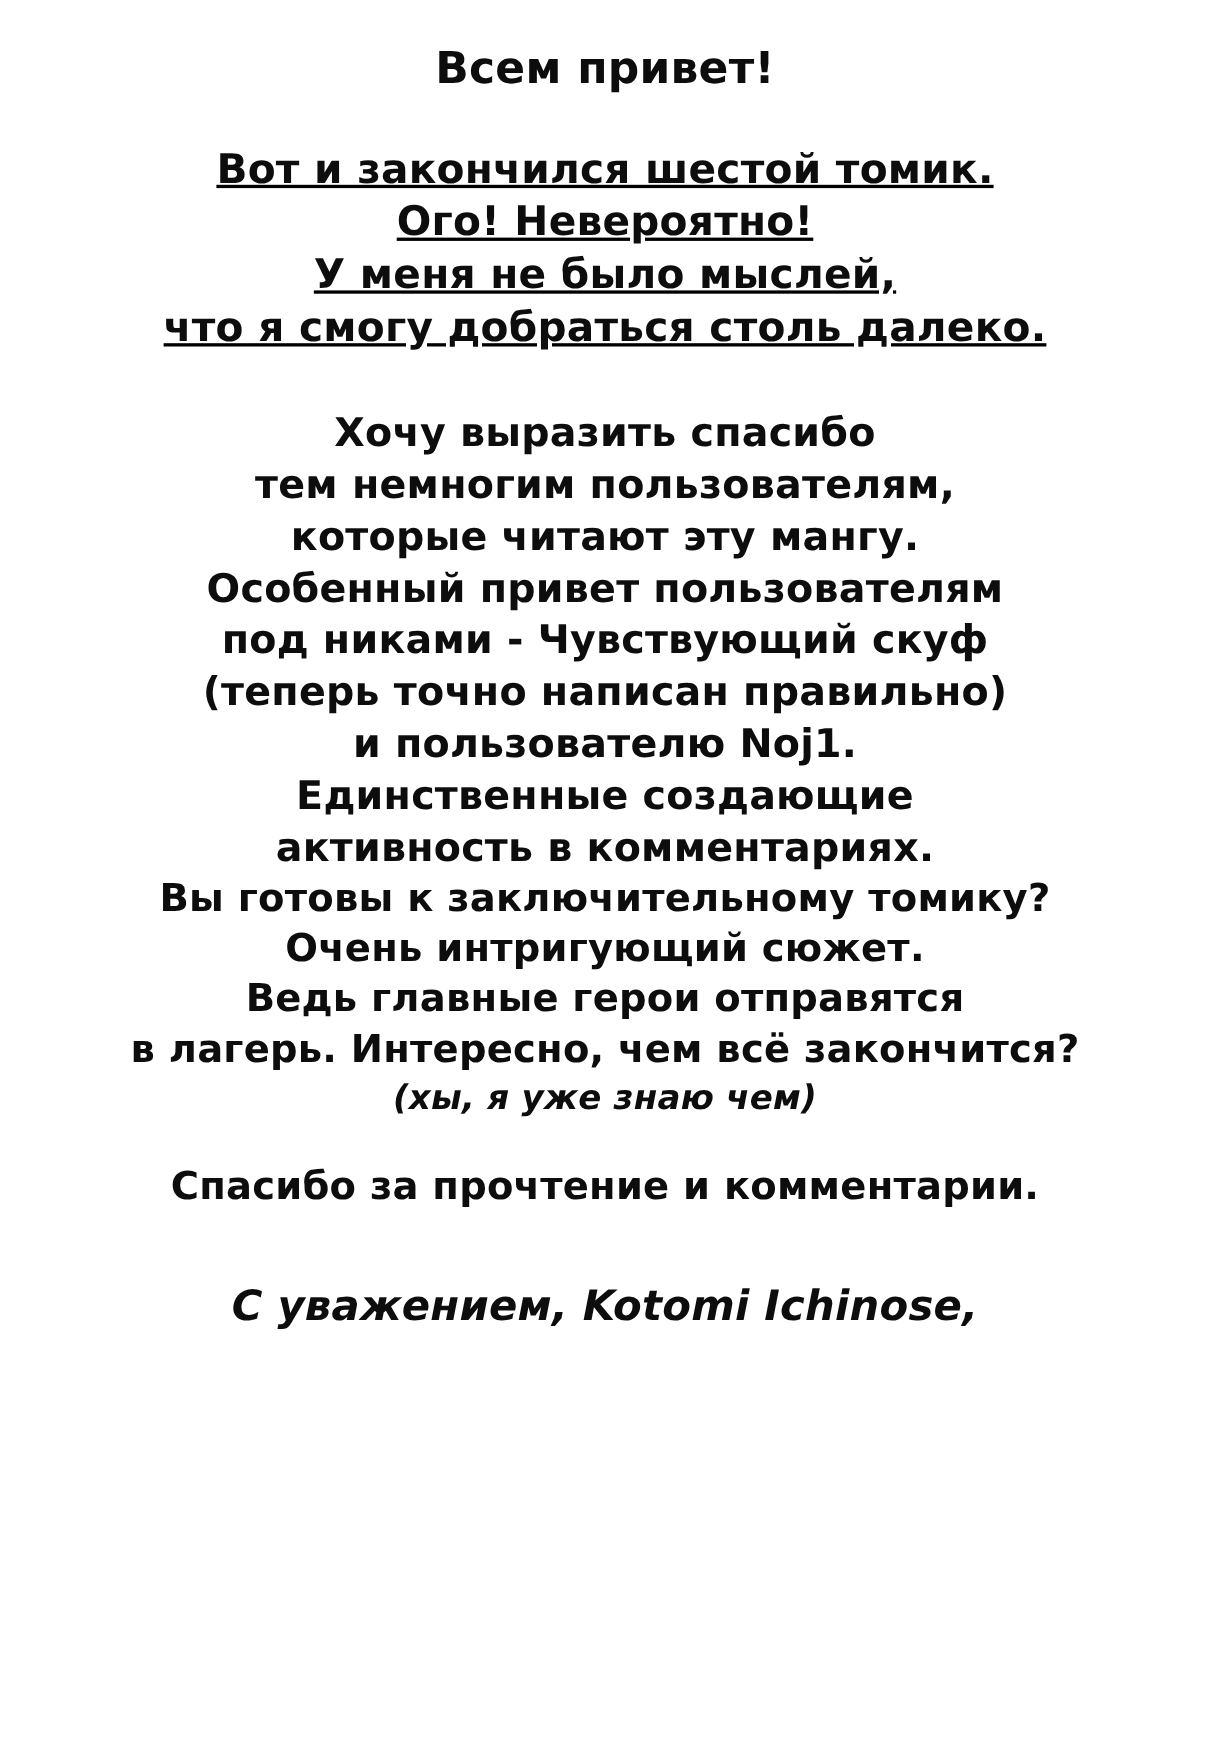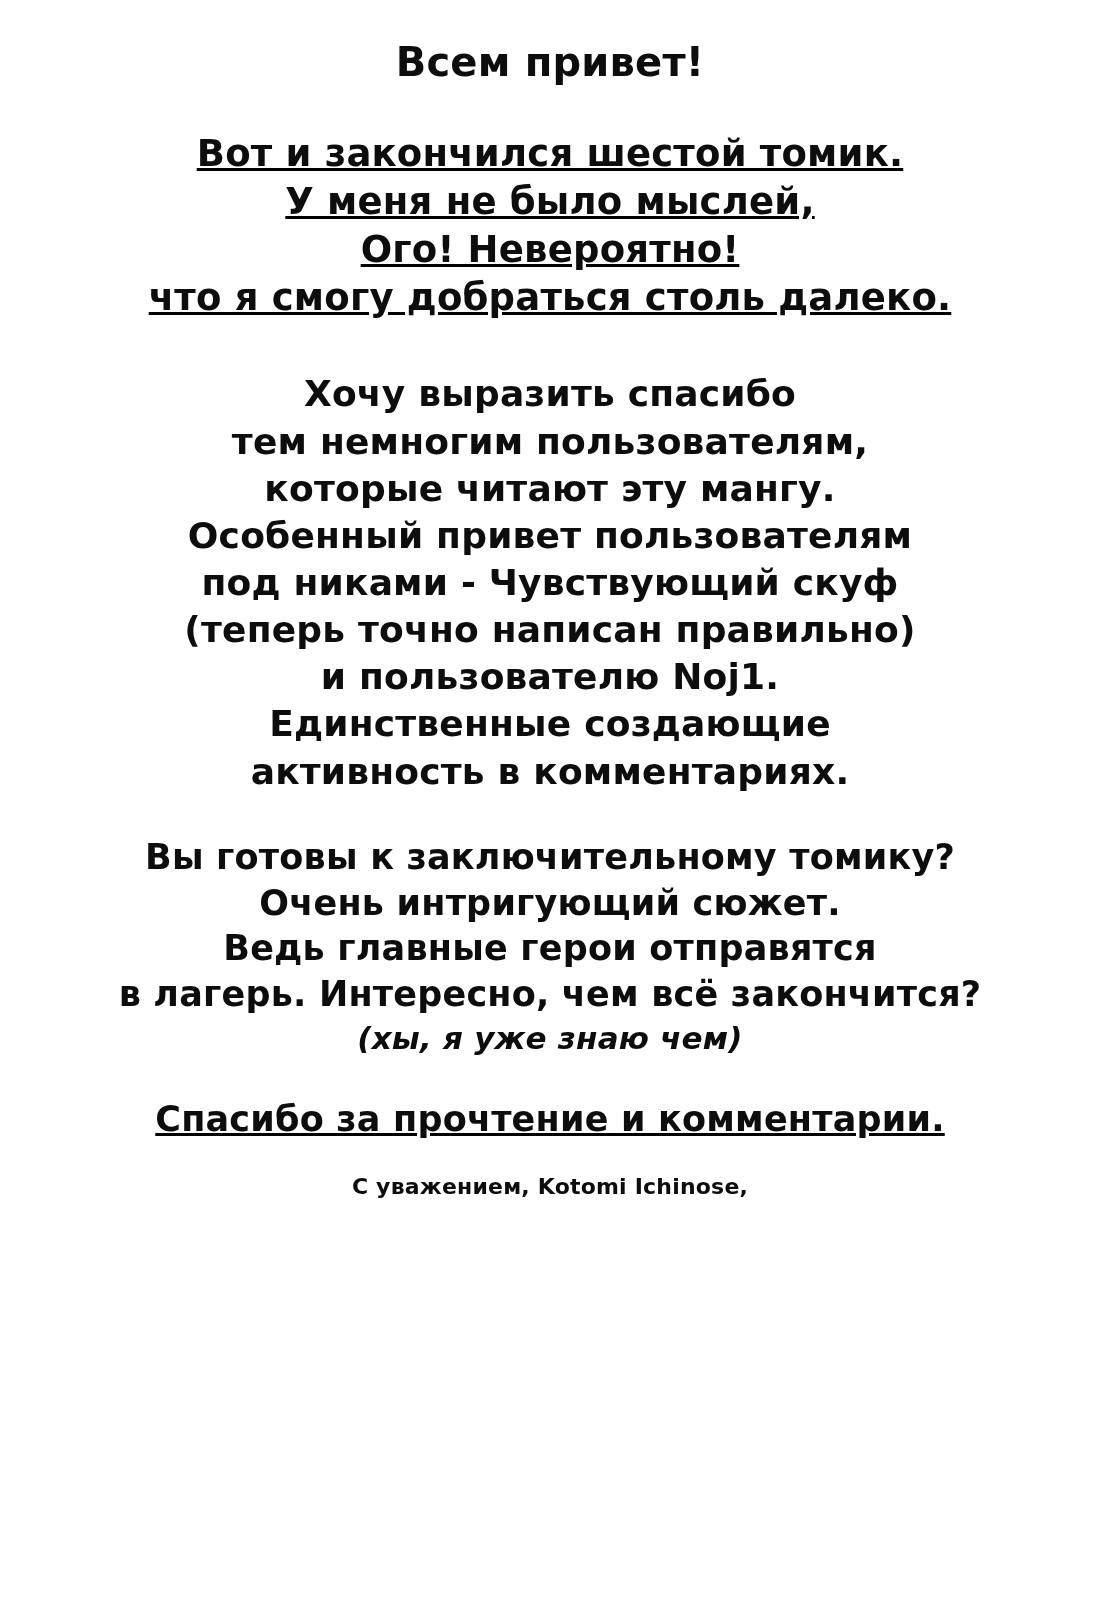--- a/index.html
+++ b/index.html
@@ -43,59 +43,60 @@
     font-size: 37px;
     line-height: 1.30;
   }
   .para1 { margin-bottom: 48px; text-decoration: underline; }
 
   
   .para2 .line {
     font-size: 36px;
     line-height: 1.31;
   }
-  .para2 { margin-bottom: 40px; }
+  .para2 { }
 
   
   .para3 .line {
     font-size: 35px;
     line-height: 1.31;
   }
   .para3 { margin-bottom: 38px; }
 
   
   .thanks .line {
     font-size: 35px;
     line-height: 1.30;
   }
-  .thanks { margin-bottom: 30px; text-decoration: underline; }
+  .thanks { margin-bottom: 60px; }
 
   
   .signature .line {
-    font-size: 22px;
+    font-size: 38px;
     line-height: 1.32;
+    font-style: italic;
   }
   .small-note {
     font-size: 31px !important;
     font-style: italic;
   }
 </style>
 </head>
 <body>
 
 <div class="page">
 
   <div class="block greeting">
     <span class="line">Всем привет!</span>
   </div>
 
   <div class="block para1">
     <span class="line">Вот и закончился шестой томик.</span>
+    <span class="line">Ого! Невероятно!</span>
     <span class="line">У меня не было мыслей,</span>
-    <span class="line">Ого! Невероятно!</span>
     <span class="line">что я смогу добраться столь далеко.</span>
   </div>
 
   <div class="block para2">
     <span class="line">Хочу выразить спасибо</span>
     <span class="line">тем немногим пользователям,</span>
     <span class="line">которые читают эту мангу.</span>
     <span class="line">Особенный привет пользователям</span>
     <span class="line">под никами - Чувствующий скуф</span>
     <span class="line">(теперь точно написан правильно)</span>

